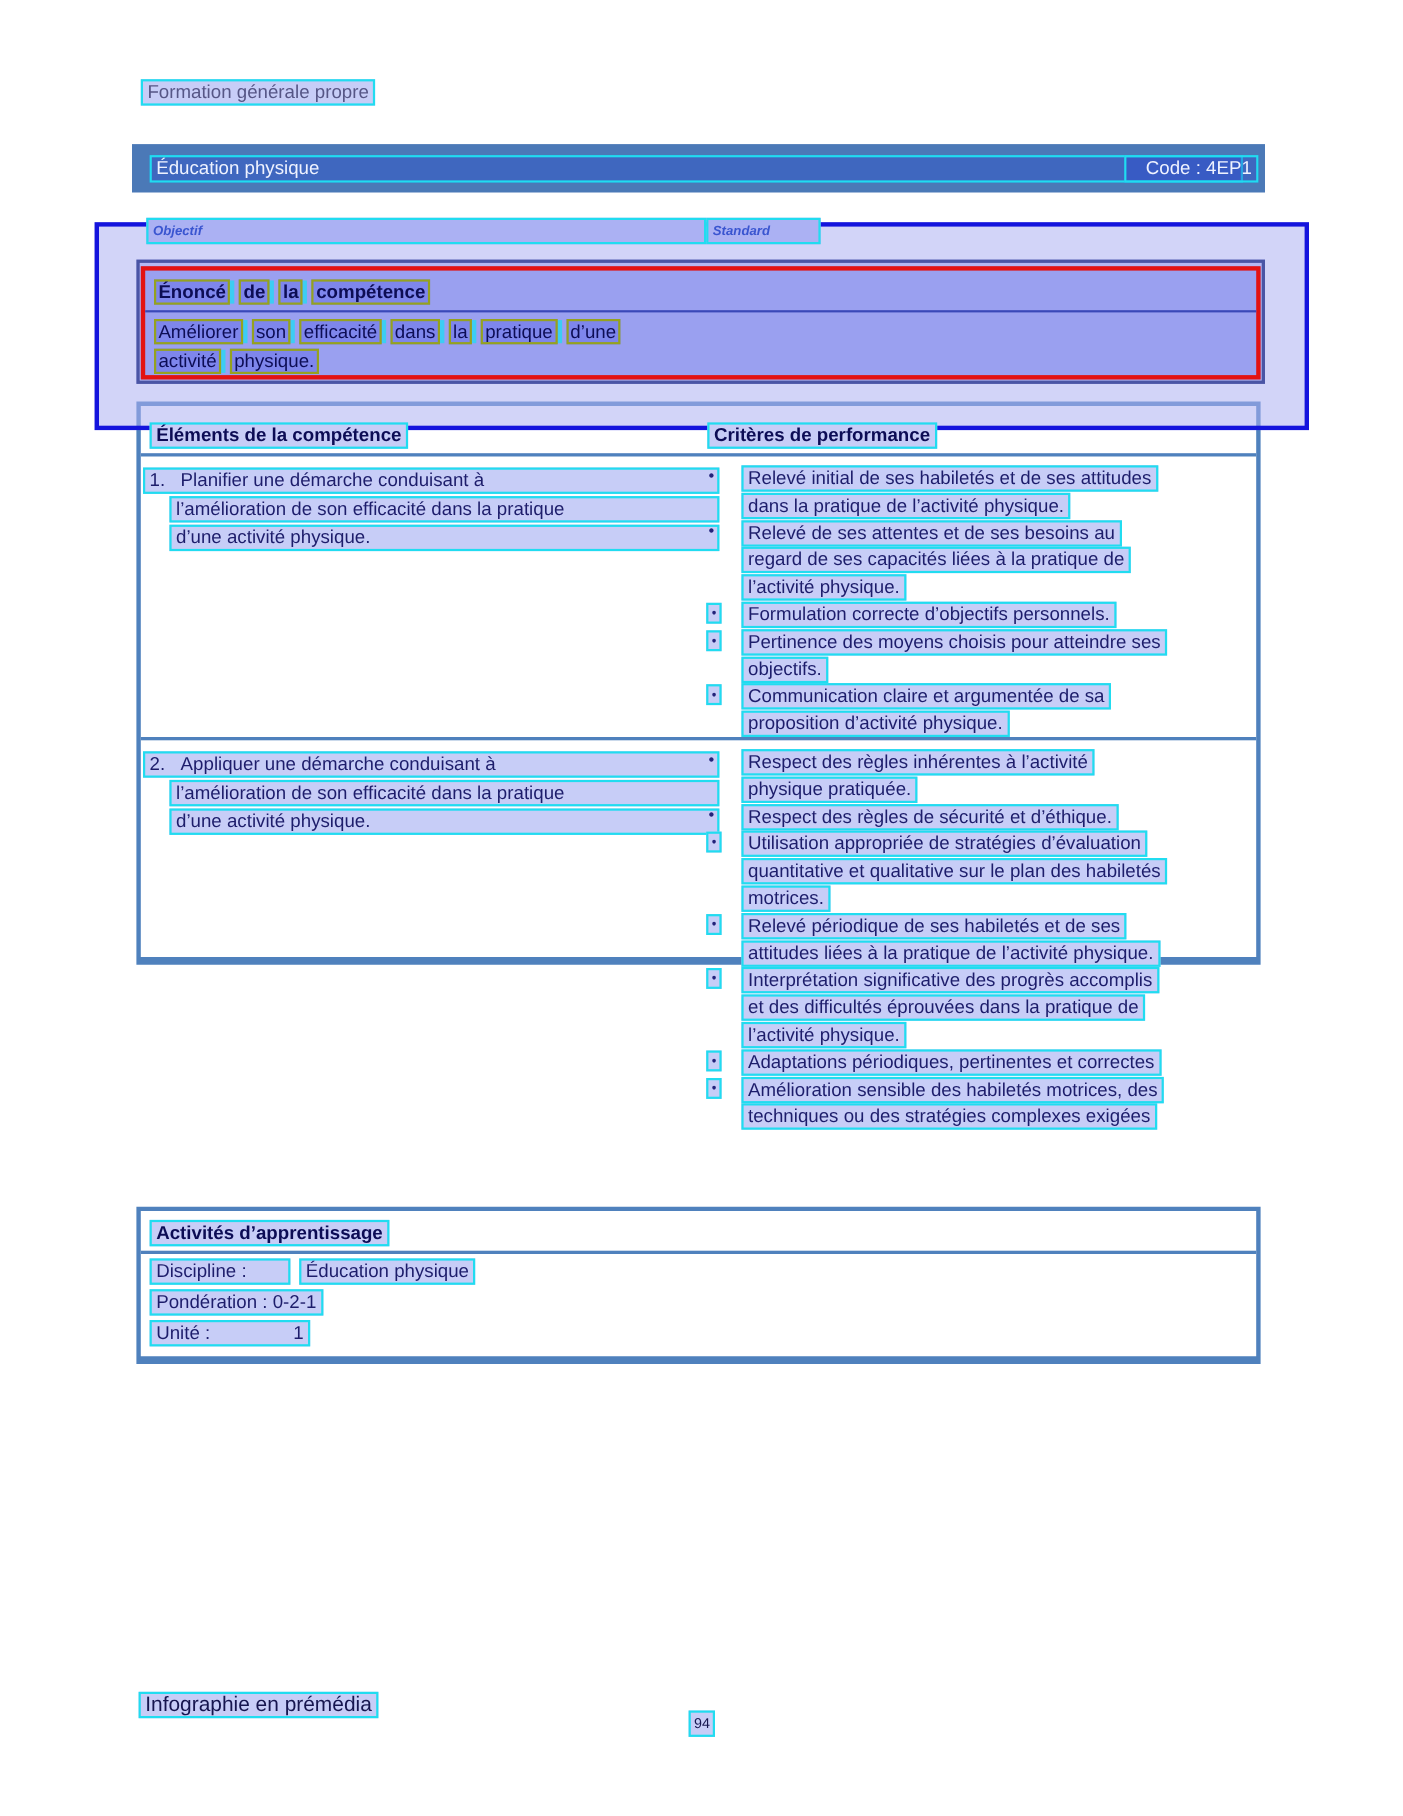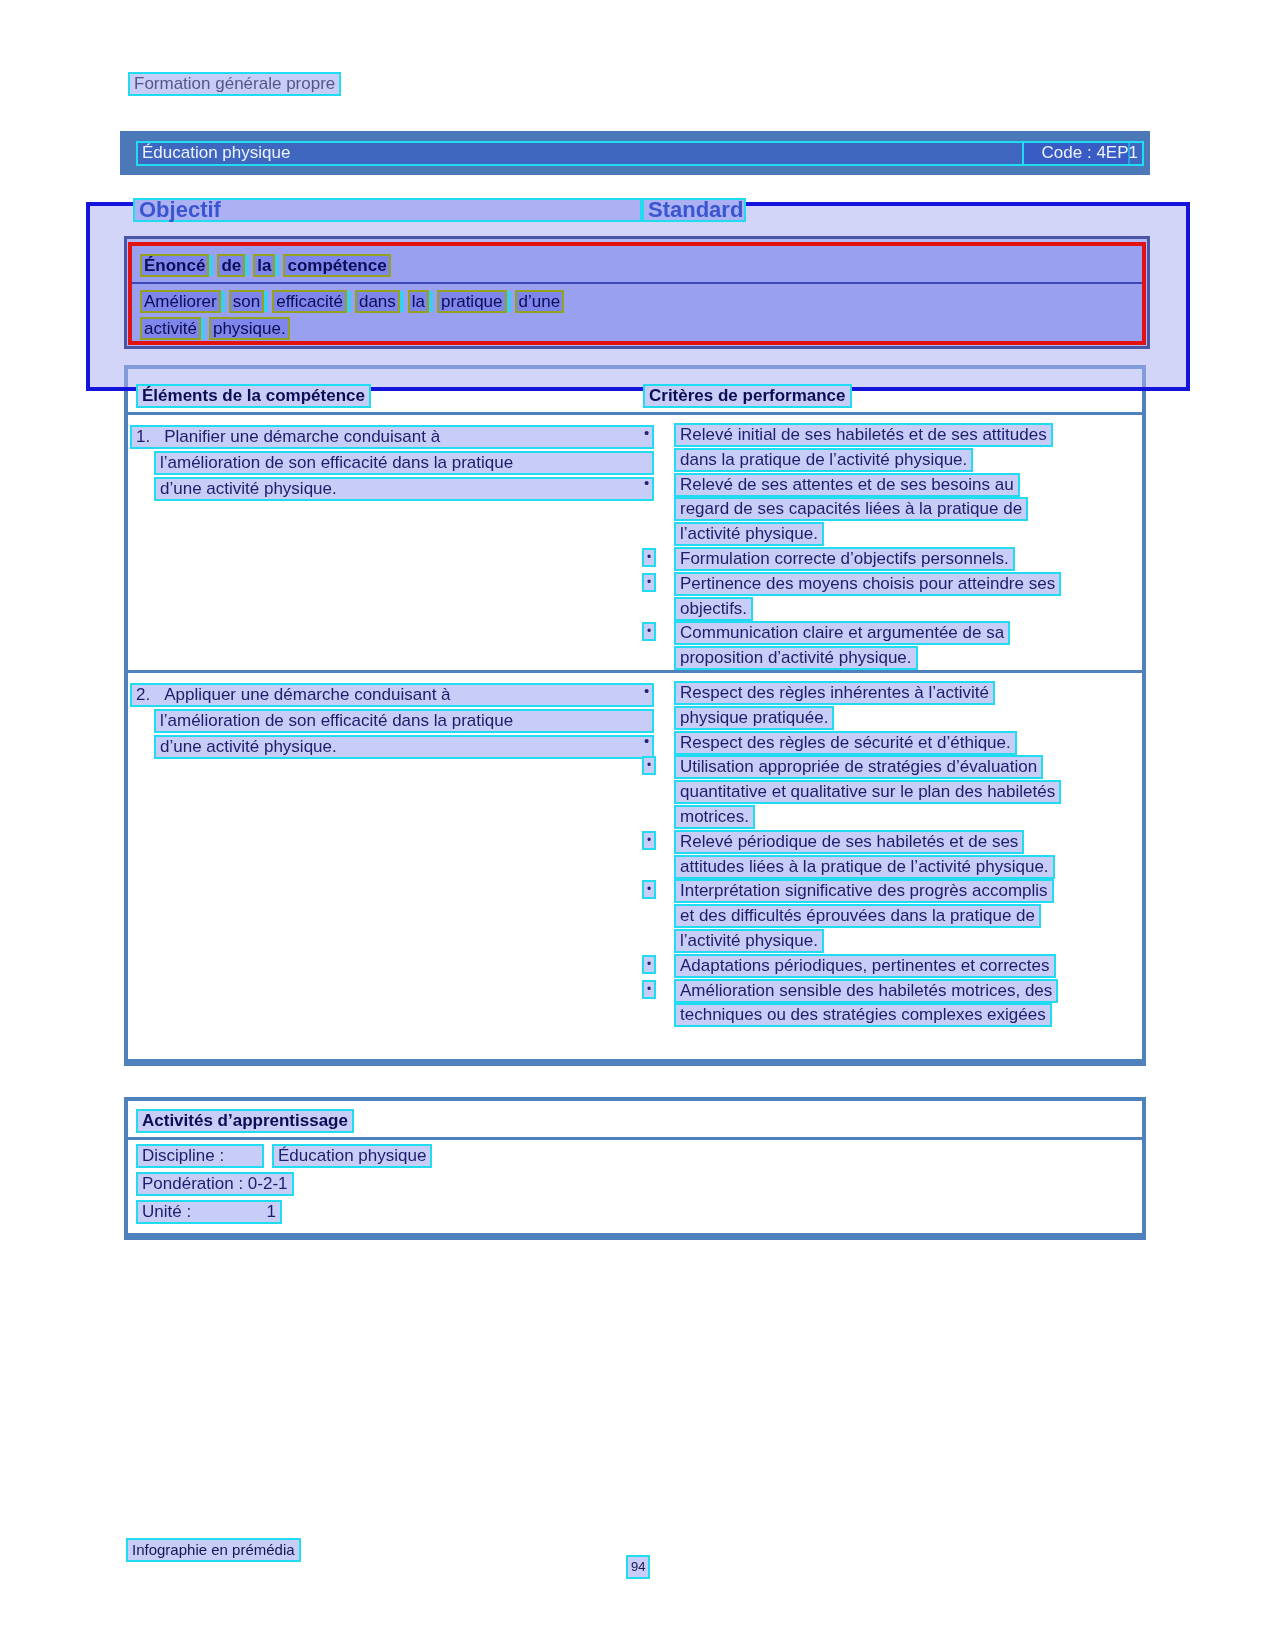--- a/index.html
+++ b/index.html
@@ -24,21 +24,21 @@
   .band-title { left:16px; top:10px; width:994px; height:25px; }
   .band-code  { right:6px; top:10px; width:122px; height:25px; text-align:right; }
 
   
   .annotation {
     left:86px; top:202px; width:1104px; height:189px;
     background:rgba(173,176,242,0.55); border:4px solid #1414dd; z-index:2;
   }
 
   
-  .objstd { z-index:3; font-size:22px; font-weight:bold; color:#3a55d0; }
+  .objstd { z-index:3; font-size:12px; font-weight:bold; font-style:italic; color:#3a55d0; }
   .obj-box { left:133px; top:198px; width:509px; height:24px; background:#abb1f3; }
   .std-box { left:642px; top:198px; width:104px; height:24px; background:#abb1f3; }
 
   
   .enonce-outer {
     left:124px; top:236px; width:1026px; height:113px;
     background:#b4b8f3; border:3px solid #4a55a5; z-index:3;
   }
   .enonce-red {
     position:absolute; left:1px; top:3px; width:1018px; height:103px;
@@ -51,21 +51,21 @@
   .word {
     display:inline-block; background:#7e86ec; border:2px solid #95a21f;
     color:#0d0d55; font-size:17px; line-height:19px; padding:0 2px;
     margin-right:8px; box-shadow:5px 0 0 -1px rgba(28,220,245,0.75);
   }
   .word:last-child { box-shadow:none; margin-right:0; }
   .enonce-title .word { font-weight:bold; }
 
   
   .table1 {
-    left:124px; top:365px; width:1022px; height:701px;
+    left:124px; top:365px; width:1022px; height:512px;
     border:4px solid #4f81bd; border-bottom-width:7px; background:transparent;
   }
   .t1-header { position:relative; height:46px; border-bottom:3px solid #4f81bd; }
   .t1-header .hl { position:absolute; top:15px; font-weight:bold; font-size:17px; color:#0c0c55; z-index:4; }
   .hd-left  { left:8px; }
   .hd-right { left:515px; }
   .t-row { display:flex; }
   .t-row + .t-row { border-top:3px solid #4f81bd; }
   .row-left  { width:514px; padding:10px 0 0 2px; }
   .row-right { flex:1; padding:8px 0 0 0; }
@@ -95,21 +95,21 @@
   .t2-header .hl { position:absolute; left:8px; top:8px; font-weight:bold; font-size:17px; color:#0c0c55; }
   .t2-body { padding:4px 0 0 8px; }
   .t2-line { height:28px; }
   .t2-line .hl { font-size:17px; }
   .disc-label { width:128px; }
   .disc-value { margin-left:8px; }
   .unite-box  { width:146px; }
   .unite-inner { display:flex; justify-content:space-between; width:100%; }
 
   
-  .footer-label { left:126px; top:1538px; font-size:15px; color:#16164f; }
+  .footer-label { left:126px; top:1538px; font-size:19px; color:#16164f; }
   .page-num { left:626px; top:1555px; font-size:13px; color:#16164f; padding:0 3px; }
 </style>
 </head>
 <body>
 
 <div class="page">
 
   <span class="hl abs top-label">Formation générale propre</span>
 
   <div class="abs band">

